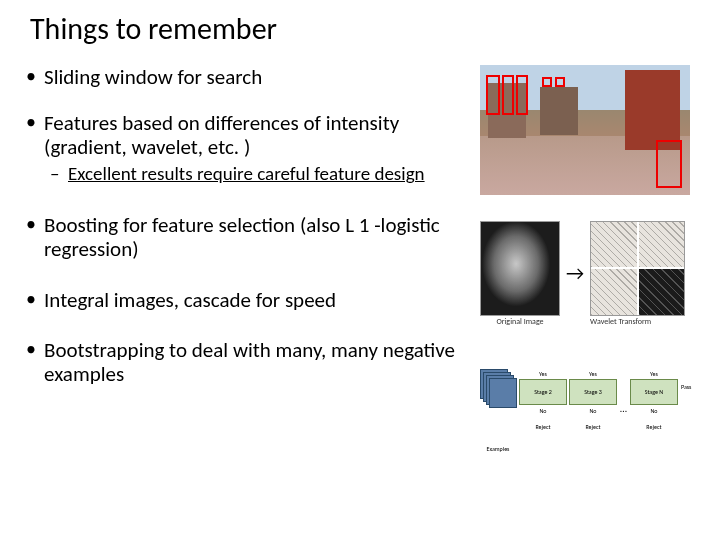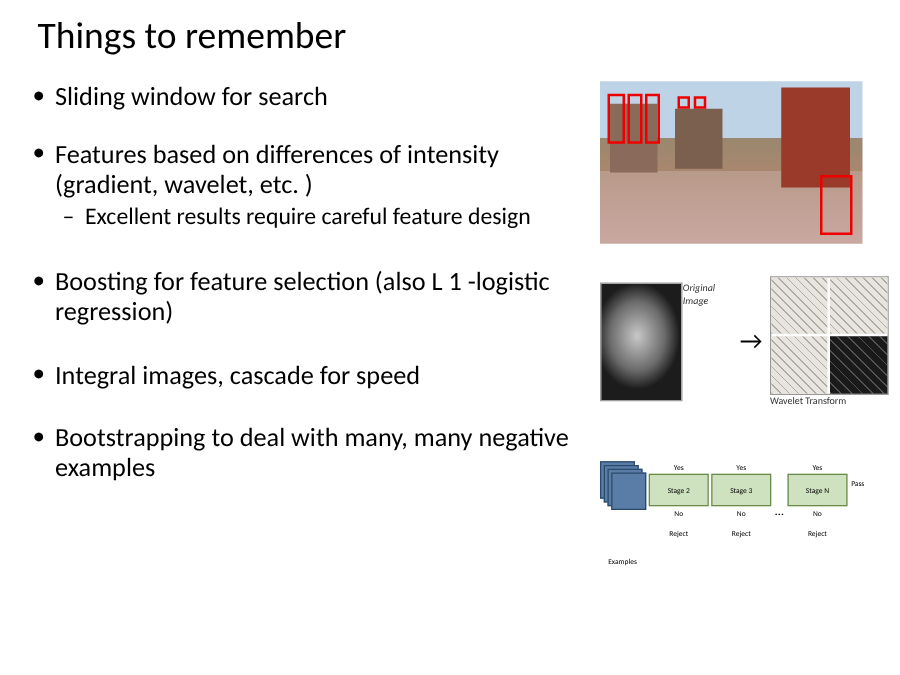--- a/index.html
+++ b/index.html
@@ -49,20 +49,21 @@
   }
   ul.sub {
     list-style: none;
     margin-top: 4px;
   }
   ul.sub > li {
     position: relative;
     padding-left: 24px;
     font-size: 19px;
     line-height: 1.15;
+    text-decoration: underline;
   }
   ul.sub > li::before {
     content: "–";
     position: absolute;
     left: 6px;
     top: 0;
   }
   
   .fig-street {
     width: 210px;
@@ -85,21 +86,21 @@
   .fig-wavelet {
     width: 225px;
     height: 120px;
     display:flex;
     align-items:center;
     gap:6px;
     font-size:8px;
     color:#333;
   }
   .orig {
-    display:flex; flex-direction:row; font-style:italic;
+    display:flex; flex-direction:column; align-items:center;
   }
   .face {
     width:80px; height:95px;
     background: radial-gradient(ellipse 40px 50px at 45% 45%, #cdbfb4 0%, #7a6a60 55%, #2a2422 85%);
     filter: grayscale(1) contrast(1.1);
     border:1px solid #999;
   }
   .arrow {
     font-size:20px; color:#000;
   }

